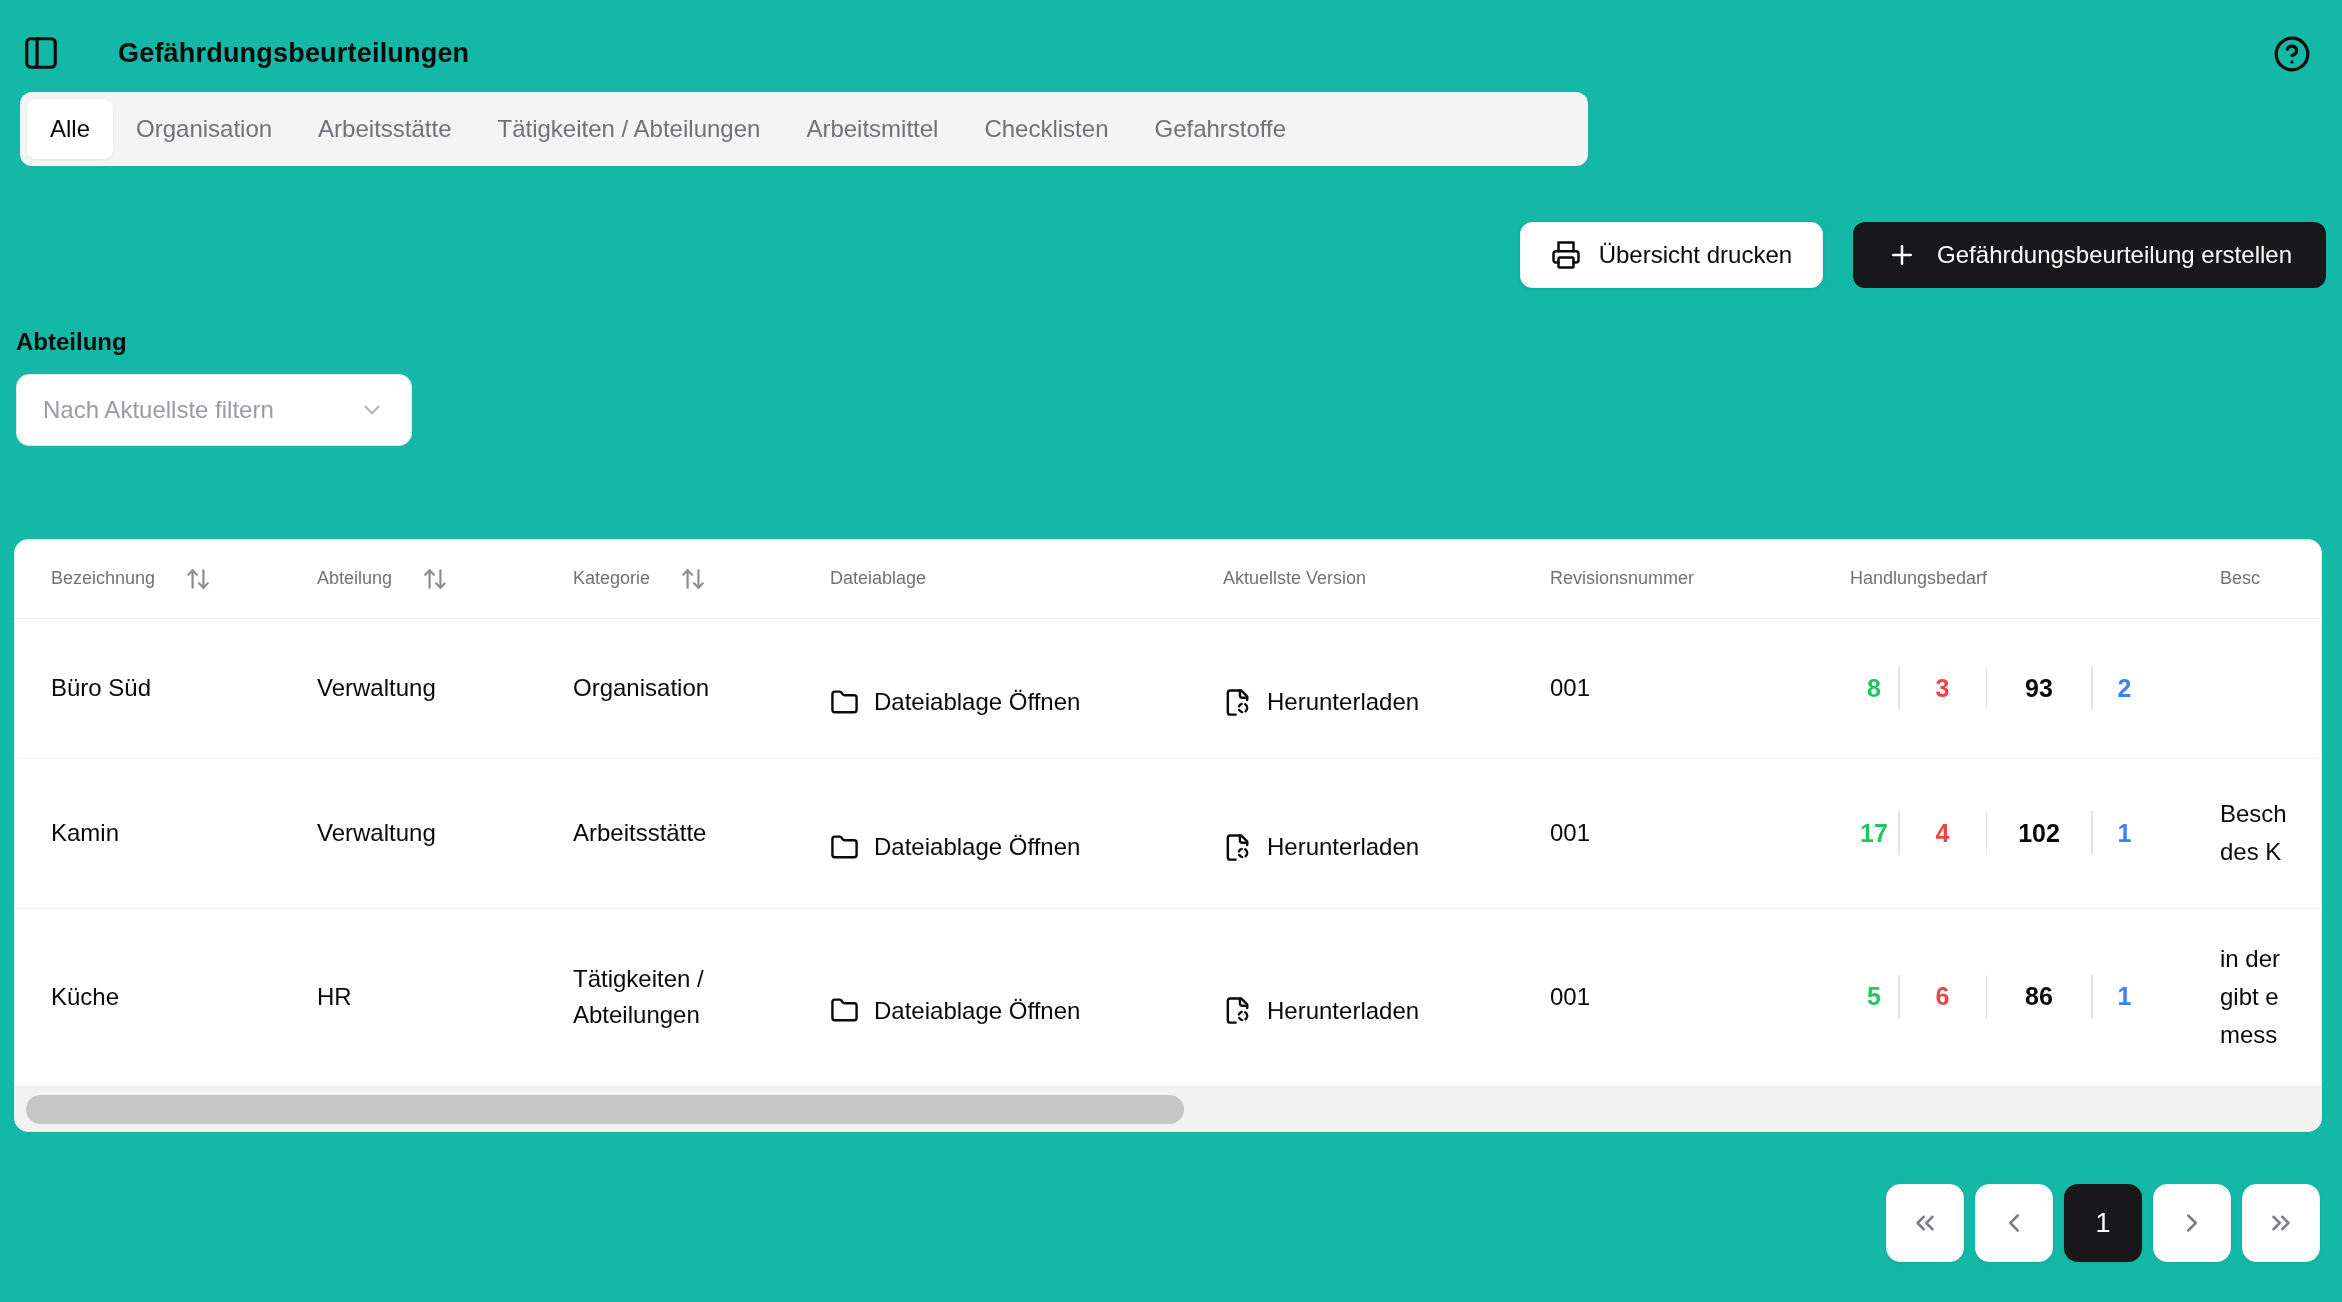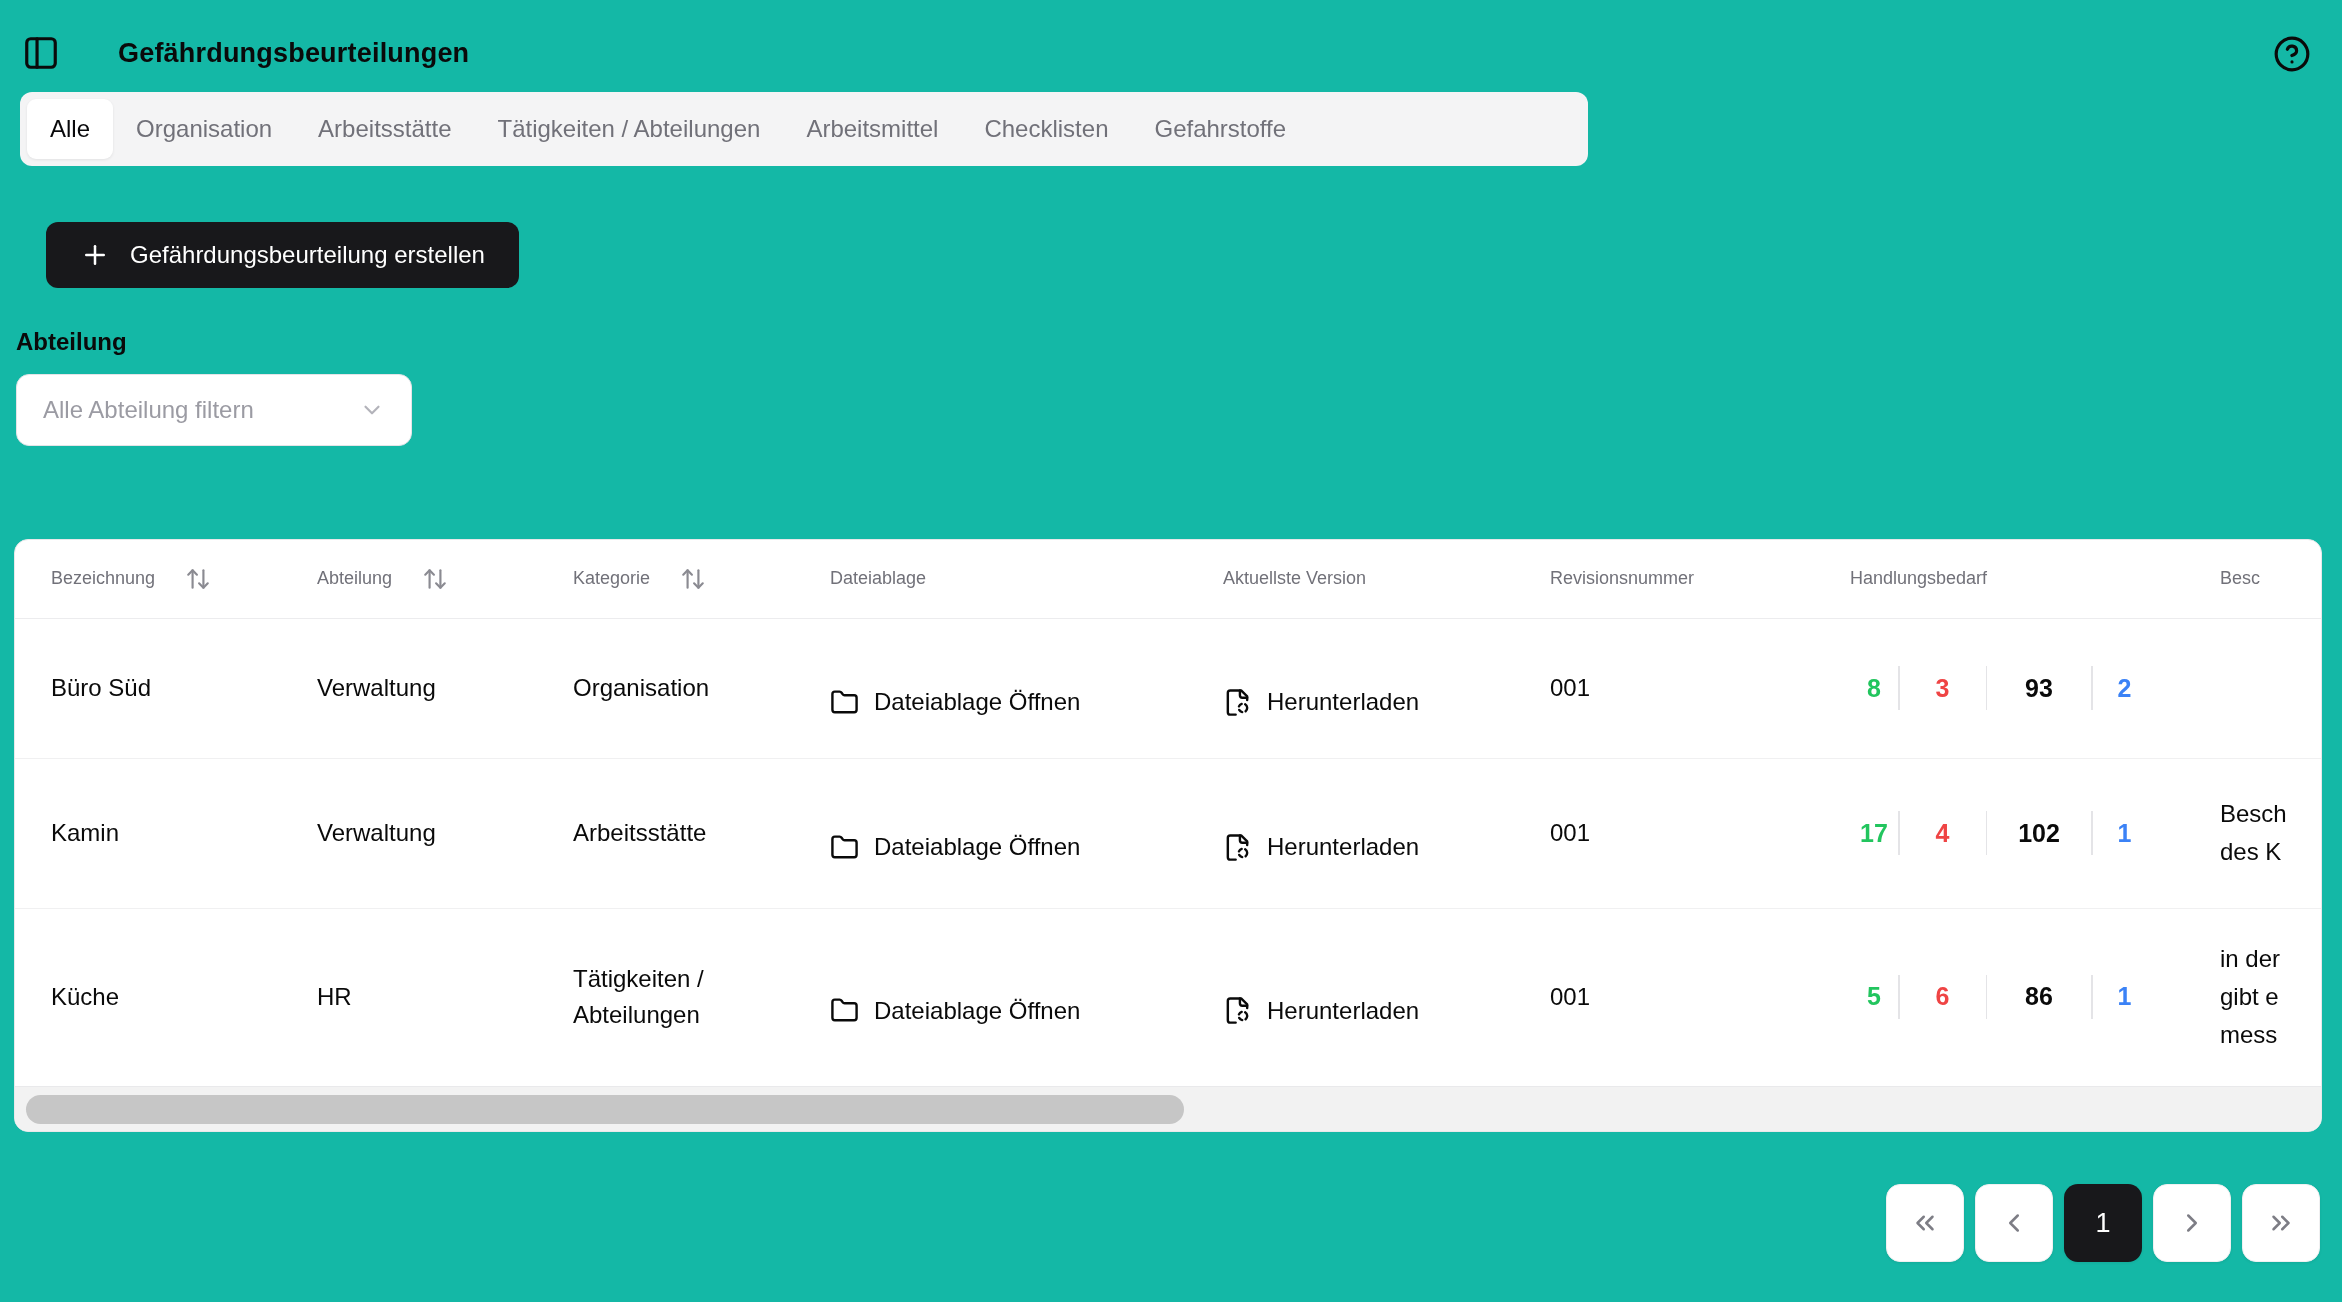--- a/index.html
+++ b/index.html
@@ -104,35 +104,45 @@
     <button class="tab active">Alle</button>
     <button class="tab">Organisation</button>
     <button class="tab">Arbeitsstätte</button>
     <button class="tab">Tätigkeiten / Abteilungen</button>
     <button class="tab">Arbeitsmittel</button>
     <button class="tab">Checklisten</button>
     <button class="tab">Gefahrstoffe</button>
   </div>
 
   <div class="controls">
+    <button class="btn btn-print">
+      <span>
+        <svg width="30" height="30" viewBox="0 0 24 24" fill="none" stroke="#0a0a0a" stroke-width="2" stroke-linecap="round" stroke-linejoin="round">
+          <polyline points="6 9 6 2 18 2 18 9"></polyline>
+            <path d="M6 18H4a2 2 0 0 1-2-2v-5a2 2 0 0 1 2-2h16a2 2 0 0 1 2 2v5a2 2 0 0 1-2 2h-2"></path>
+            <rect x="6" y="14" width="12" height="8" rx="1"></rect>
+        </svg>
+      </span>
+      <span>Übersicht drucken</span>
+    </button>
     <button class="btn btn-create">
       <span>
         <svg width="30" height="30" viewBox="0 0 24 24" fill="none" stroke="#ffffff" stroke-width="2" stroke-linecap="round" stroke-linejoin="round">
           <path d="M5 12h14"></path>
             <path d="M12 5v14"></path>
         </svg>
       </span>
       <span>Gefährdungsbeurteilung erstellen</span>
     </button>
   </div>
 
   <div class="filter">
     <div class="filter-label">Abteilung</div>
     <button class="filter-select">
-      <span>Alle Abteilung filtern</span>
+      <span>Nach Aktuellste filtern</span>
       <span>
         <svg width="26" height="26" viewBox="0 0 24 24" fill="none" stroke="#b3b3ba" stroke-width="2" stroke-linecap="round" stroke-linejoin="round">
           <path d="m6 9 6 6 6-6"></path>
         </svg>
       </span>
     </button>
   </div>
 
   <div class="table-card">
     <table>

